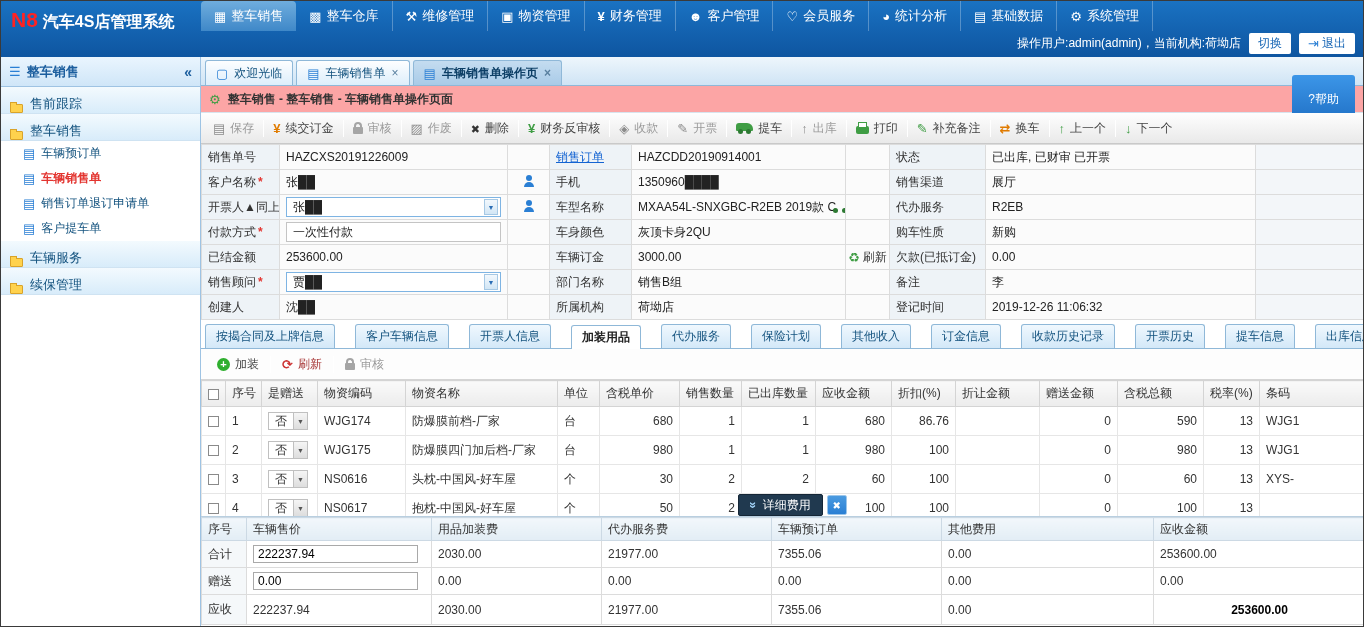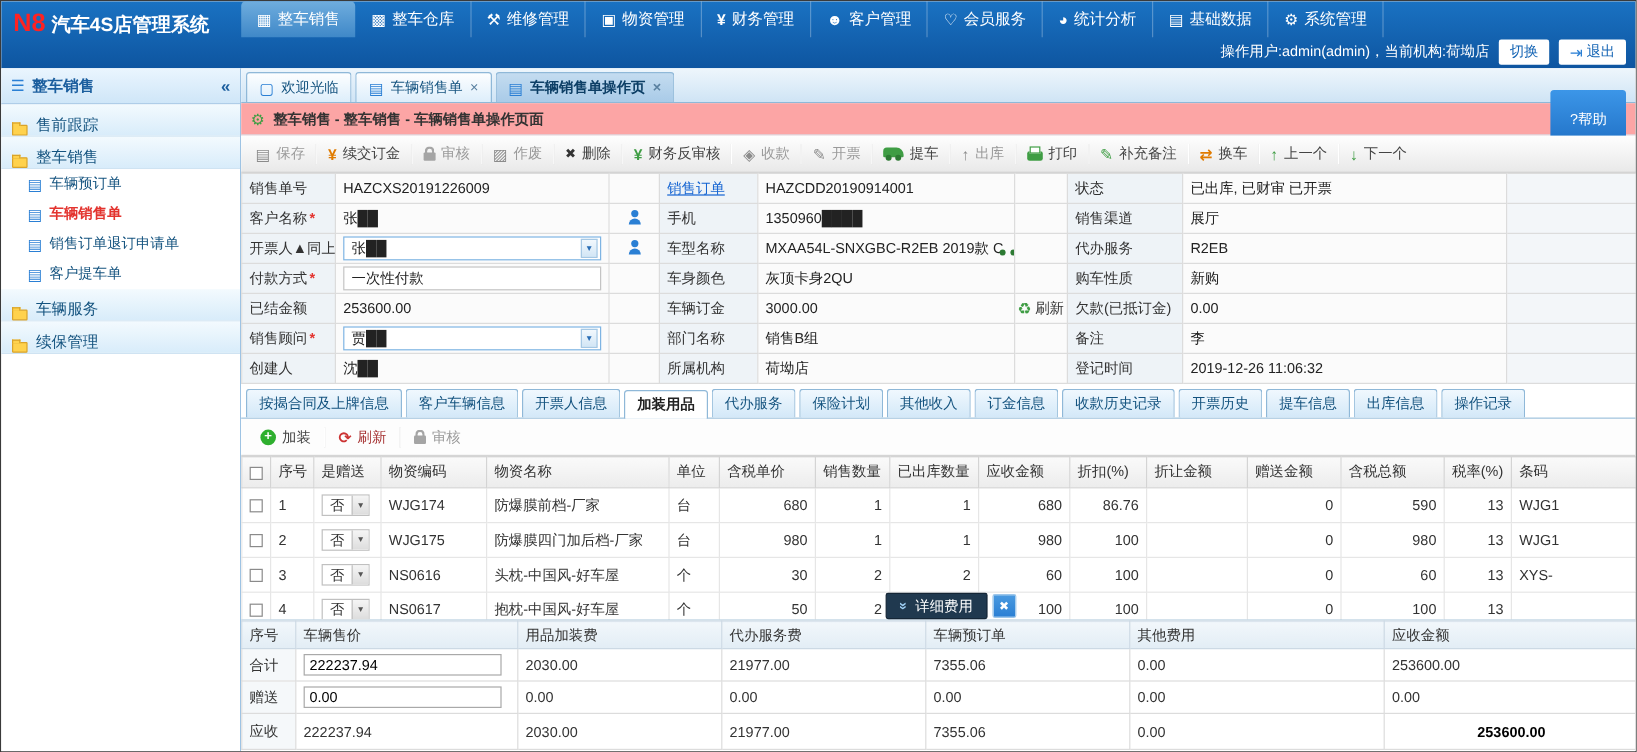--- a/index.html
+++ b/index.html
@@ -84,21 +84,21 @@
   .req{color:#e3342f;font-style:normal;margin-left:2px;font-weight:bold;}
   .link{color:#1464d2;text-decoration:underline;cursor:pointer;}
   .mini-select{display:flex;align-items:center;justify-content:space-between;background:#fff;border:1px solid #7eb4e3;height:20px;padding:0 2px 0 6px;cursor:pointer;}
   .sel-arrow{width:14px;height:16px;background:linear-gradient(#f2f8fd,#d2e6f5);border:1px solid #a6c8e4;color:#2a6db5;font-size:7px;display:flex;align-items:center;justify-content:center;}
   .sel-arrow::before{content:"▼";}
   .mini-input{background:#fff;border:1px solid #c4c4c4;height:20px;padding:0 6px;width:100%;font-size:12px;font-family:inherit;color:#222;}
   .flex-cell{display:flex;align-items:center;justify-content:space-between;gap:4px;}
   .refresh-cell{display:flex;align-items:center;gap:3px;cursor:pointer;color:#333;}
 
   
-  .dtabs{height:29px;display:flex;align-items:flex-end;gap:3px;padding:4px 4px 0;background:#fff;border-bottom:1px solid #8fb8d8;flex:none;}
+  .dtabs{height:29px;display:flex;align-items:flex-end;gap:20px;padding:4px 4px 0;background:#fff;border-bottom:1px solid #8fb8d8;flex:none;}
   .dtab{height:24px;display:flex;align-items:center;padding:0 10px;background:linear-gradient(#f0f8fe,#d3e8f8);border:1px solid #8fb8d8;border-bottom:none;border-radius:3px 3px 0 0;color:#14537f;font-size:12px;cursor:pointer;white-space:nowrap;}
   .dtab.active{background:#fff;color:#222;font-weight:bold;position:relative;top:1px;}
 
   .itoolbar{height:31px;display:flex;align-items:center;padding:0 6px;background:#fdfdfd;border-bottom:1px solid #d5d5d5;flex:none;}
   .itoolbar .tb-btn{padding:0 10px;}
 
   
   .items-wrap{flex:1;overflow:hidden;position:relative;}
   .items-table{width:1164px;table-layout:fixed;}
   .items-table th{height:26px;background:linear-gradient(#fafafa,#ececec);border:1px solid #d4d4d4;font-weight:normal;font-size:12px;color:#333;padding:0 6px;text-align:left;white-space:nowrap;overflow:hidden;}

